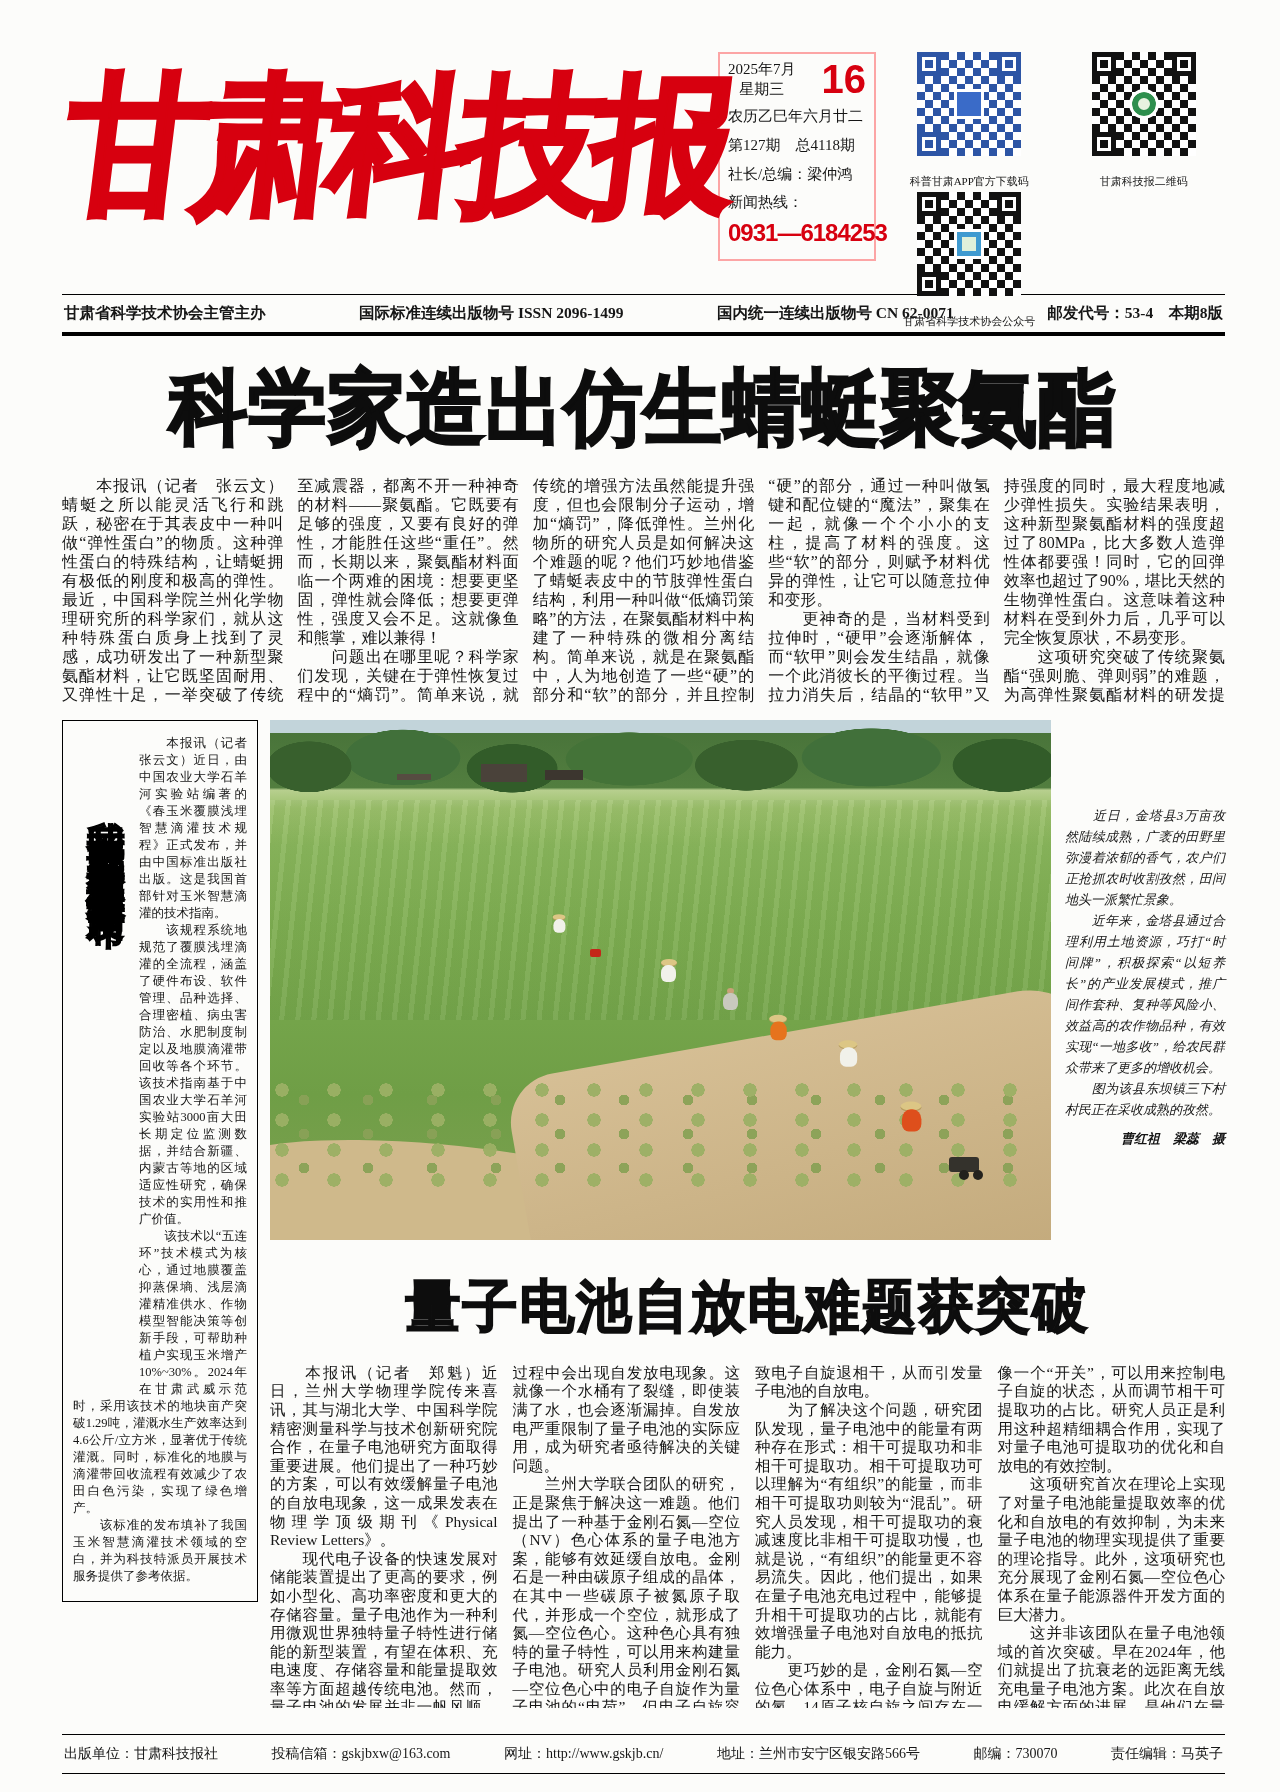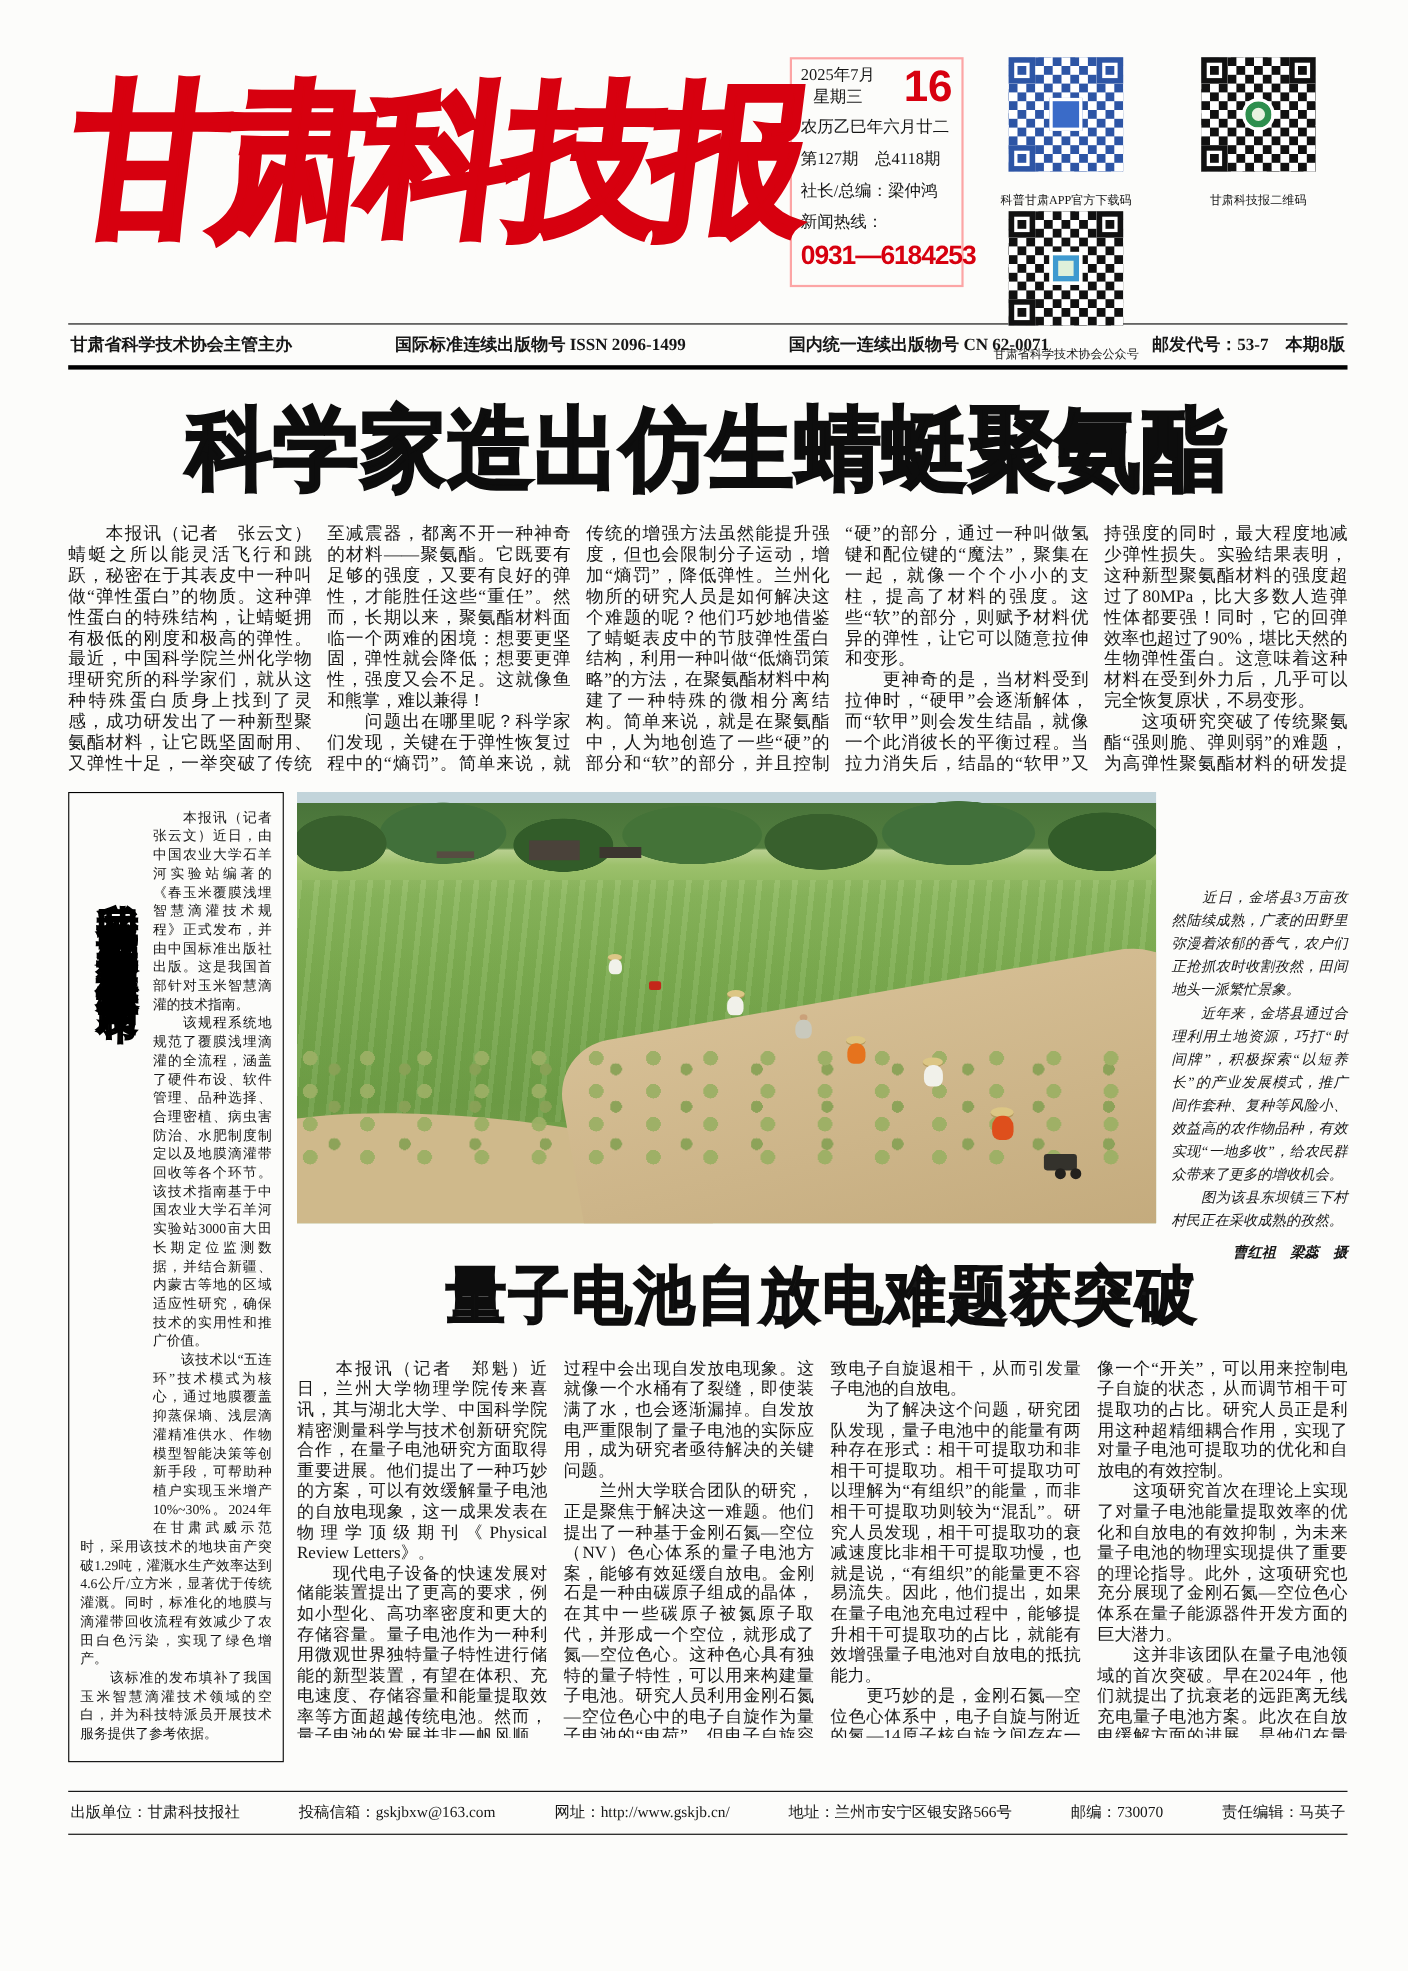--- a/index.html
+++ b/index.html
@@ -85,21 +85,21 @@
   }
   .v-headline{
     float:left;width:66px;height:660px;box-sizing:border-box;padding-top:56px;
     writing-mode:vertical-rl;text-orientation:upright;
     font-size:38px;line-height:66px;font-weight:900;letter-spacing:6px;
     -webkit-text-stroke:1.3px #000;
   }
   .left-body{font-size:12.5px;line-height:17px;text-align:justify;white-space:pre-line;}
 
   .right-col{flex:1;}
-  .photo-row{display:flex;gap:14px;height:392px;}
+  .photo-row{display:flex;gap:14px;height:520px;}
 
   
   .photo{
     width:781px;min-width:781px;position:relative;overflow:hidden;
     background:linear-gradient(180deg,
       #c2d4da 0%, #c2d4da 2.5%,
       #49743a 2.5%, #527e3f 13%,
       #b7cf8e 13.5%, #9cc06b 17%,
       #8ab65c 24%, #7ead51 40%,
       #74a44a 58%, #6f9e46 72%, #7fa052 100%);
@@ -222,21 +222,21 @@
         </div>
         <div class="qr-caption">甘肃省科学技术协会公众号</div>
       </div>
     </div>
   </div>
 
   <div class="infobar">
     <span>甘肃省科学技术协会主管主办</span>
     <span>国际标准连续出版物号 ISSN 2096-1499</span>
     <span>国内统一连续出版物号 CN 62-0071</span>
-    <span>邮发代号：53-7　本期8版</span>
+    <span>邮发代号：53-4　本期8版</span>
   </div>
 
   <div class="lead-headline">科学家造出仿生蜻蜓聚氨酯</div>
   <div class="lead-cols">
     <div class="lead-col">　　本报讯（记者　张云文）蜻蜓之所以能灵活飞行和跳跃，秘密在于其表皮中一种叫做“弹性蛋白”的物质。这种弹性蛋白的特殊结构，让蜻蜓拥有极低的刚度和极高的弹性。最近，中国科学院兰州化学物理研究所的科学家们，就从这种特殊蛋白质身上找到了灵感，成功研发出了一种新型聚氨酯材料，让它既坚固耐用、又弹性十足，一举突破了传统聚氨酯“强则脆、弹则弱”的难题！
 　　我们常见的轮胎、密封件、甚</div>
     <div class="lead-col">至减震器，都离不开一种神奇的材料——聚氨酯。它既要有足够的强度，又要有良好的弹性，才能胜任这些“重任”。然而，长期以来，聚氨酯材料面临一个两难的困境：想要更坚固，弹性就会降低；想要更弹性，强度又会不足。这就像鱼和熊掌，难以兼得！
 　　问题出在哪里呢？科学家们发现，关键在于弹性恢复过程中的“熵罚”。简单来说，就是材料在拉伸形变后，如果内部结构变化太大，就很难完全恢复原状，导致永久变形。</div>
     <div class="lead-col">传统的增强方法虽然能提升强度，但也会限制分子运动，增加“熵罚”，降低弹性。兰州化物所的研究人员是如何解决这个难题的呢？他们巧妙地借鉴了蜻蜓表皮中的节肢弹性蛋白结构，利用一种叫做“低熵罚策略”的方法，在聚氨酯材料中构建了一种特殊的微相分离结构。简单来说，就是在聚氨酯中，人为地创造了一些“硬”的部分和“软”的部分，并且控制好这些“硬”的部分的大小、间距和均匀程度，就像给聚氨酯材料穿上了一件“软铠甲”。这些</div>
     <div class="lead-col">“硬”的部分，通过一种叫做氢键和配位键的“魔法”，聚集在一起，就像一个个小小的支柱，提高了材料的强度。这些“软”的部分，则赋予材料优异的弹性，让它可以随意拉伸和变形。

